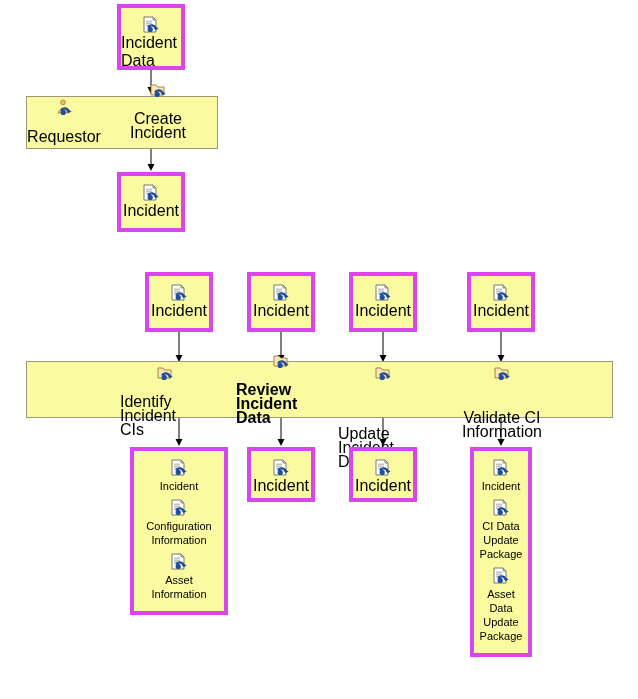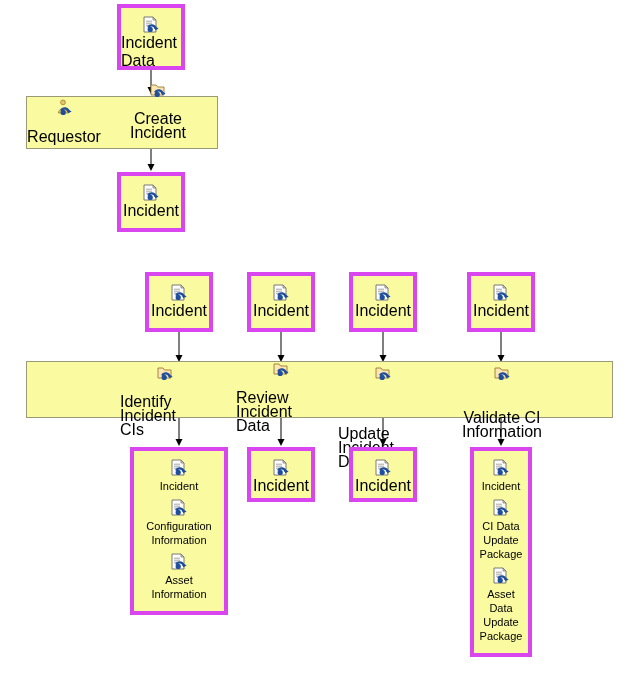--- a/index.html
+++ b/index.html
@@ -241,21 +241,21 @@
         <polygon points="2,4 7,4 8.6,6 15,6 15,14 2,14" fill="#FBE6B4" stroke="#9a7d2e" stroke-width="0.9"></polygon>
         <path d="M6 11.5 a4 4 0 0 1 7.5 1.2" fill="none" stroke="#1F4E9C" stroke-width="2.2"></path>
         <polygon points="13.2,10.2 16.6,12.6 12.9,14.4" fill="#1F4E9C"></polygon>
         <circle cx="8.2" cy="13.4" r="2.6" fill="#1F4E9C"></circle>
       </svg>
     </span>
     <span class="cap" style="text-align:left;width:100%;">Identify Incident
 CIs</span>
   </div>
 
-  <div class="cell" style="left:236px;top:360px;width:90px;">
+  <div class="cell" style="left:236px;top:352px;width:90px;font-weight:bold;">
     <span class="ico">
       <svg viewBox="0 0 18 18" width="18" height="18">
         <polygon points="2,4 7,4 8.6,6 15,6 15,14 2,14" fill="#FBE6B4" stroke="#9a7d2e" stroke-width="0.9"></polygon>
         <path d="M6 11.5 a4 4 0 0 1 7.5 1.2" fill="none" stroke="#1F4E9C" stroke-width="2.2"></path>
         <polygon points="13.2,10.2 16.6,12.6 12.9,14.4" fill="#1F4E9C"></polygon>
         <circle cx="8.2" cy="13.4" r="2.6" fill="#1F4E9C"></circle>
       </svg>
     </span>
     <span class="cap" style="text-align:left;width:100%;">Review Incident
 Data</span>

